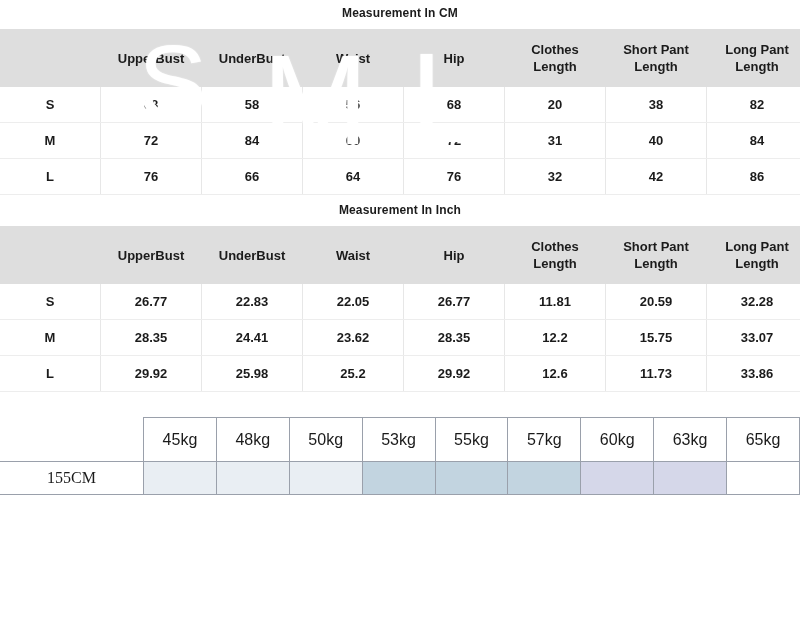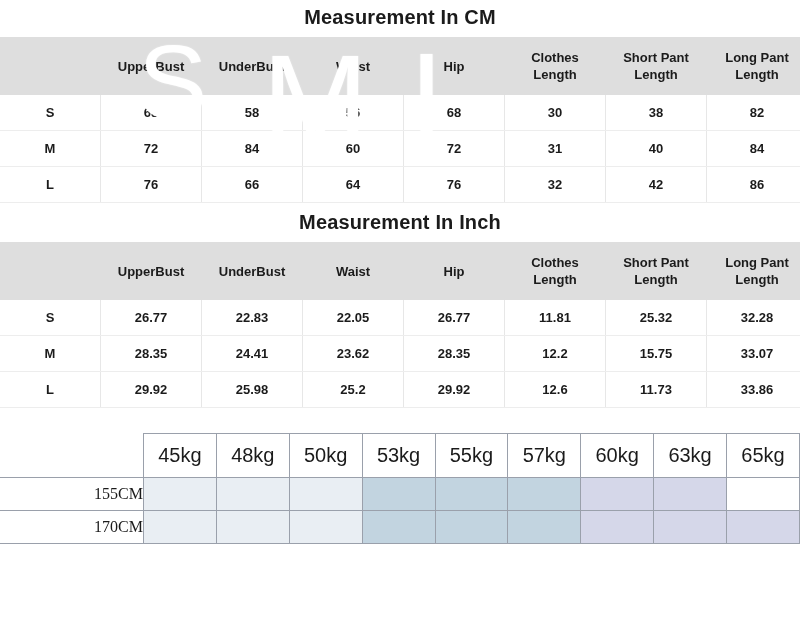--- a/index.html
+++ b/index.html
@@ -19,21 +19,21 @@
     width: 800px;
     height: 642px;
     position: relative;
     background: #fff;
   }
 
   
   .section-title {
     text-align: center;
     font-weight: bold;
-    font-size: 20px;
+    font-size: 12px;
     letter-spacing: .15px;
     color: #1b1b1b;
     line-height: 1;
   }
   .title-cm   { padding-top: 7px; padding-bottom: 10px; }
   .title-inch { padding-top: 9px;  padding-bottom: 10px; }
 
   
   table.meas {
     width: 800px;
@@ -87,30 +87,29 @@
     vertical-align: middle;
     font-size: 15px;
     font-weight: normal;
     color: #1b1b1b;
     background: #ffffff;
     font-family: "Liberation Serif", serif;
   }
   table.matrix thead th {
     height: 43px;
     font-family: "Liberation Sans", sans-serif;
-    font-size: 20px;
+    font-size: 16px;
   }
   table.matrix thead th.corner { border-left: none; border-top: none; }
   table.matrix tbody td { height: 32px; }
   table.matrix tbody td.rowlabel {
     font-family: "Liberation Serif", serif;
     font-size: 16px;
     background: #ffffff;
     border-left: none;
-    text-align: right;
   }
   .mcol-label { width: 143px; }
 
   
   .cell-s       { background: #e9eef3 !important; }
   .cell-s-deep  { background: #c7d8e4 !important; }
   .cell-m       { background: #c2d4e0 !important; }
   .cell-l       { background: #d5d7e9 !important; }
   .cell-blank   { background: #ffffff !important; }
 
@@ -156,21 +155,21 @@
 Length</th>
       </tr>
     </thead>
     <tbody>
       <tr>
         <td>S</td>
         <td>68</td>
         <td>58</td>
         <td>56</td>
         <td>68</td>
-        <td>30</td>
+        <td>20</td>
         <td>38</td>
         <td>82</td>
       </tr>
       <tr>
         <td>M</td>
         <td>72</td>
         <td>84</td>
         <td>60</td>
         <td>72</td>
         <td>31</td>
@@ -209,21 +208,21 @@
       </tr>
     </thead>
     <tbody>
       <tr>
         <td>S</td>
         <td>26.77</td>
         <td>22.83</td>
         <td>22.05</td>
         <td>26.77</td>
         <td>11.81</td>
-        <td>25.32</td>
+        <td>20.59</td>
         <td>32.28</td>
       </tr>
       <tr>
         <td>M</td>
         <td>28.35</td>
         <td>24.41</td>
         <td>23.62</td>
         <td>28.35</td>
         <td>12.2</td>
         <td>15.75</td>
@@ -264,32 +263,20 @@
             <td class="cell-s"></td>
             <td class="cell-s"></td>
             <td class="cell-s"></td>
             <td class="cell-m"></td>
             <td class="cell-m"></td>
             <td class="cell-m"></td>
             <td class="cell-l"></td>
             <td class="cell-l"></td>
             <td class="cell-blank"></td>
           </tr>
-          <tr>
-            <td class="rowlabel mcol-label">170CM</td>
-            <td class="cell-s"></td>
-            <td class="cell-s"></td>
-            <td class="cell-s"></td>
-            <td class="cell-m"></td>
-            <td class="cell-m"></td>
-            <td class="cell-m"></td>
-            <td class="cell-l"></td>
-            <td class="cell-l"></td>
-            <td class="cell-l"></td>
-          </tr>
         </tbody>
     </table>
     <div class="wm-layer">
       <span class="wm wm-s">S</span>
       <span class="wm wm-m">M</span>
       <span class="wm wm-l">L</span>
     </div>
   </div>
 
 </div>

